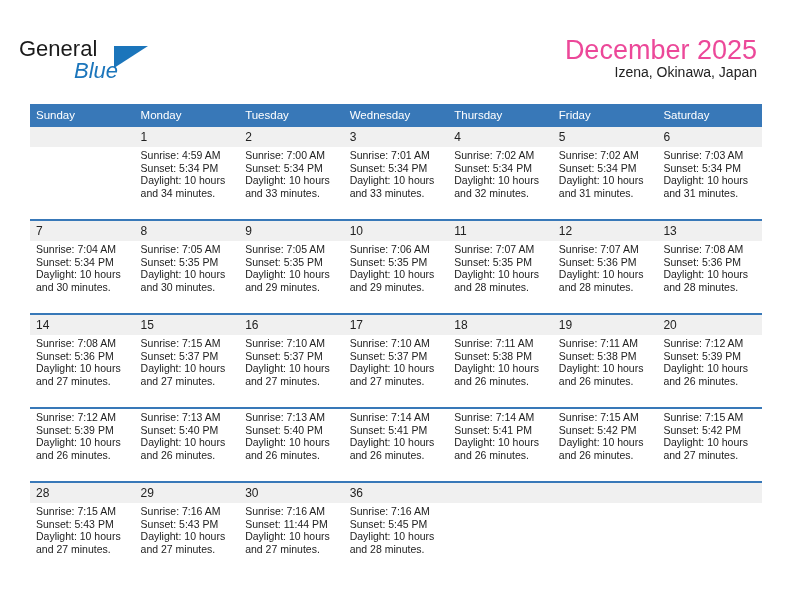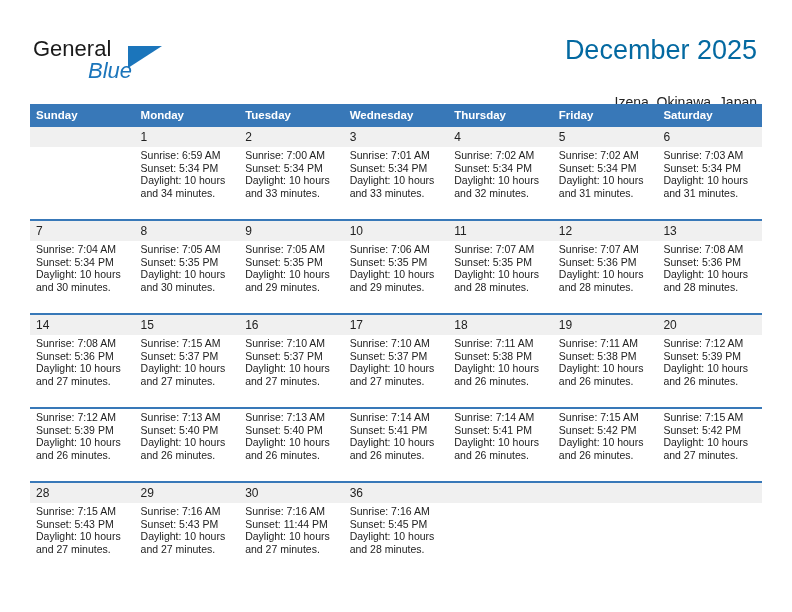--- a/index.html
+++ b/index.html
@@ -24,21 +24,21 @@
   
   .topbar {
     position: absolute;
     left: 0;
     top: 0;
     width: 792px;
     height: 104px;
   }
   .logo {
     position: absolute;
-    left: 33px;
+    left: 19px;
     top: 36px;
     width: 110px;
     height: 50px;
   }
   .logo-general {
     position: absolute;
     left: 0;
     top: 0;
     font-size: 22px;
     letter-spacing: 0px;
@@ -64,30 +64,30 @@
     height: 0;
     border-left: 34px solid #1b75bb;
     border-bottom: 22px solid transparent;
   }
 
   .title {
     position: absolute;
     right: 35px;
     top: 34px;
     font-size: 27px;
-    color: #0369a1;
+    color: #ec4899;
     text-align: right;
     white-space: nowrap;
     line-height: 32px;
     margin-left: 12px;
   }
   .subtitle {
     position: absolute;
     right: 35px;
-    top: 94px;
+    top: 64px;
     font-size: 14px;
     color: #222222;
     text-align: right;
     white-space: nowrap;
     line-height: 16px;
   }
 
   
   .calendar {
     position: absolute;
@@ -99,21 +99,21 @@
     border-collapse: collapse;
     table-layout: fixed;
     width: 732px;
   }
   table.cal col { width: 104.57px; }
 
   thead th {
     background: #3878b8;
     color: #ffffff;
     font-size: 11.5px;
-    font-weight: bold;
+    font-weight: normal;
     text-align: left;
     padding: 5px 0 5px 6px;
     height: 11px;
     line-height: 13px;
   }
 
   tr.daynum td {
     background: #f0f0f0;
     font-size: 12px;
     color: #222222;
@@ -183,21 +183,21 @@
             <td>1</td>
             <td>2</td>
             <td>3</td>
             <td>4</td>
             <td>5</td>
             <td>6</td>
           </tr>
           <tr class="detail">
             <td></td>
             <td>
-              <span class="detail-line">Sunrise: 6:59 AM</span>
+              <span class="detail-line">Sunrise: 4:59 AM</span>
               <span class="detail-line">Sunset: 5:34 PM</span>
               <span class="detail-line">Daylight: 10 hours</span>
               <span class="detail-line">and 34 minutes.</span>
             </td>
             <td>
               <span class="detail-line">Sunrise: 7:00 AM</span>
               <span class="detail-line">Sunset: 5:34 PM</span>
               <span class="detail-line">Daylight: 10 hours</span>
               <span class="detail-line">and 33 minutes.</span>
             </td>

